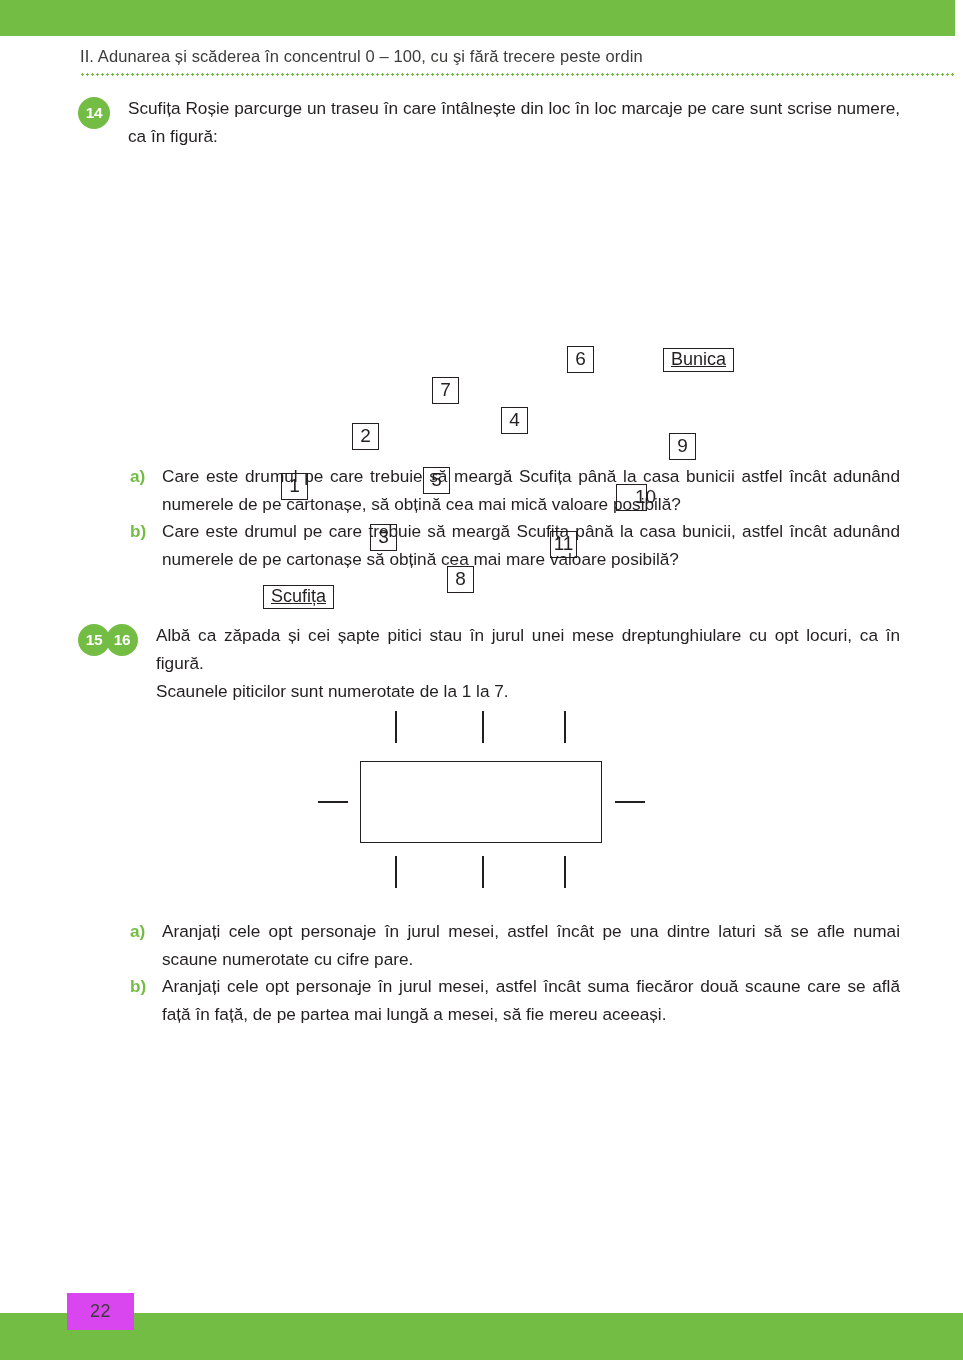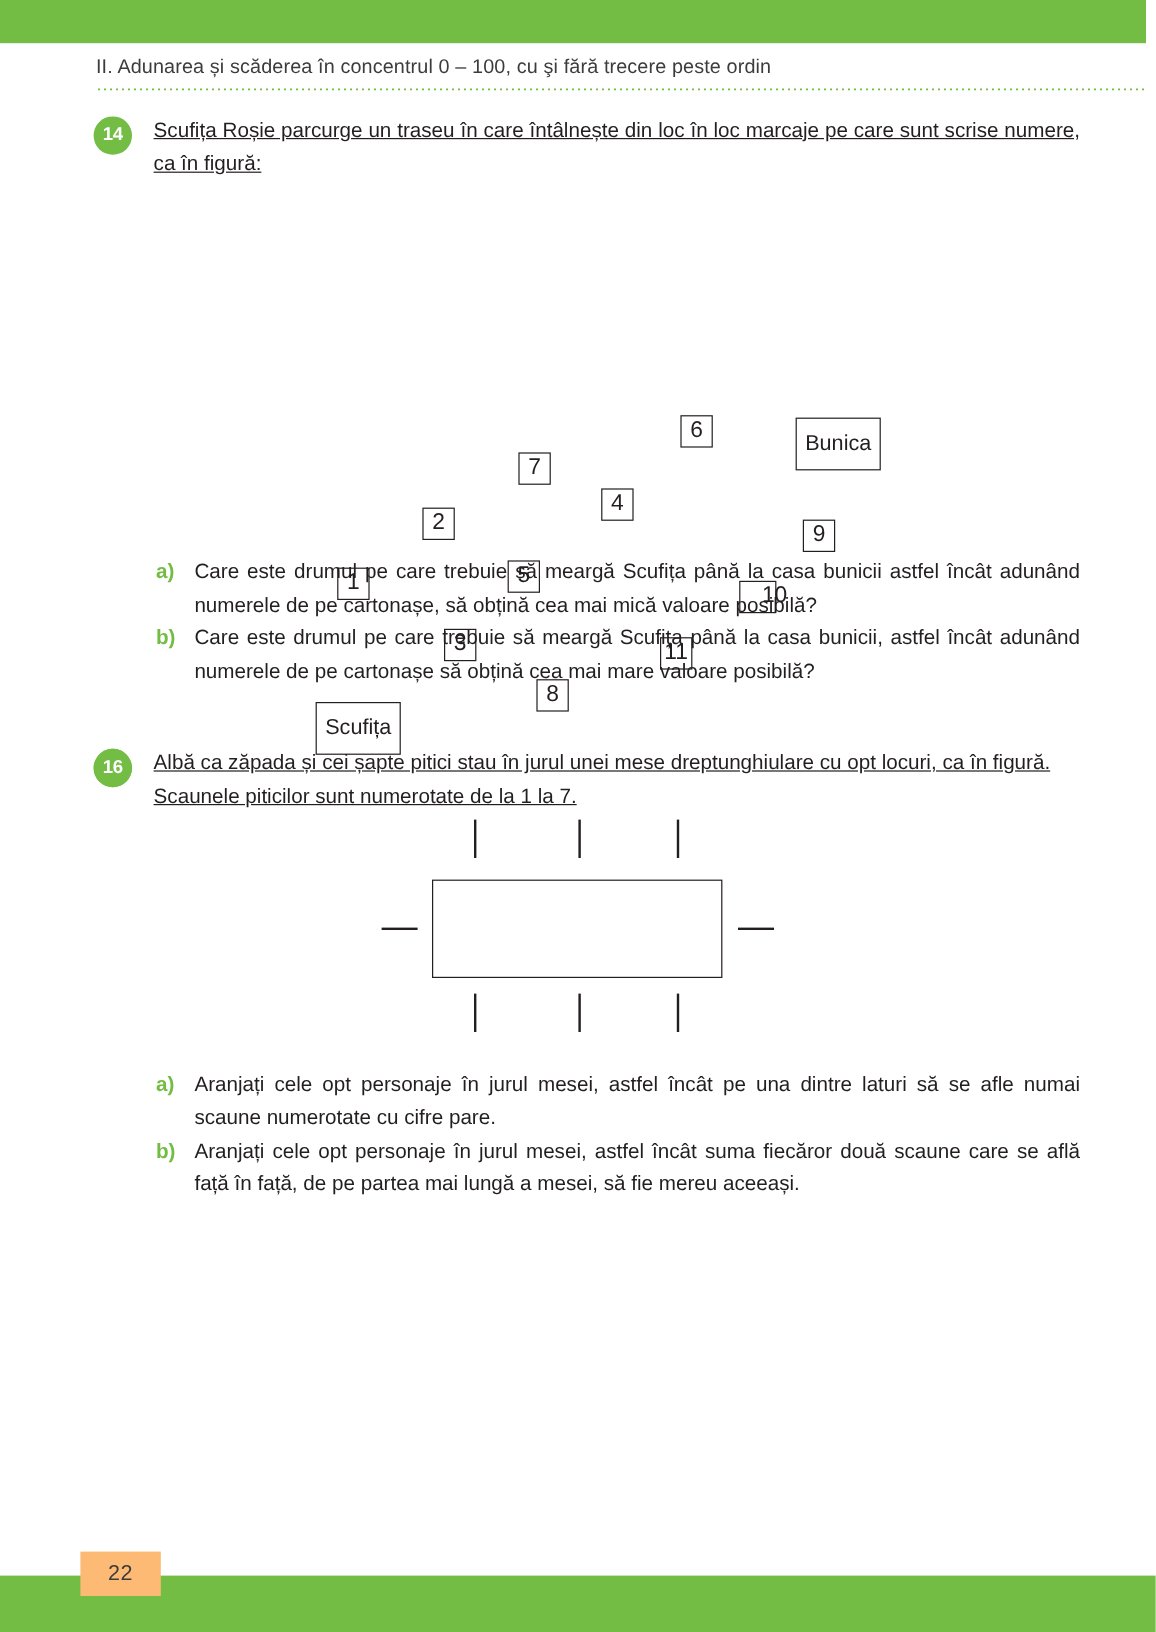--- a/index.html
+++ b/index.html
@@ -32,21 +32,21 @@
     width: 963px;
     height: 47px;
     background: #73bd45;
   }
   .page-number-notch {
     position: absolute;
     left: 67px;
     bottom: 30px;
     width: 67px;
     height: 37px;
-    background: #fdba74;
+    background: #d946ef;
     display: flex;
     align-items: center;
     justify-content: center;
     font-size: 18px;
     color: #3c3c3b;
     letter-spacing: 0.5px;
   }
 
   
   .chapter-header {
@@ -74,21 +74,20 @@
     left: 0;
     top: 95px;
     width: 963px;
   }
 
   .exercise {
     position: relative;
     padding-left: 128px;
     padding-right: 63px;
     margin-bottom: 0;
-    text-decoration: underline;
   }
   .ex-badge {
     position: absolute;
     left: 78px;
     top: 2px;
     width: 32px;
     height: 32px;
     border-radius: 50%;
     background: #73bd45;
     color: #ffffff;
@@ -152,23 +151,24 @@
     padding-bottom: 2px;
   }
   .card.num {
     width: 27px;
     height: 27px;
   }
   .card.num.wide {
     width: 31px;
   }
   .card.label {
-    height: 44px;
+    height: 24px;
     padding: 1px 7px 2px 7px;
     font-size: 18px;
+    text-decoration: underline;
   }
 
   
   .table-figure {
     position: relative;
     width: 963px;
     height: 190px;
   }
   .table-rect {
     position: absolute;
@@ -234,21 +234,21 @@
     <div class="subq">
       <span class="subq-marker">b)</span>
       <span>Care este drumul pe care trebuie să meargă Scufița până la casa bunicii, astfel încât adunând numerele de pe cartonașe să obțină cea mai mare valoare posibilă?</span>
     </div>
   </div>
 
   <div class="exercise" style="margin-top:48px;">
     <div class="ex-badge">15</div>
   </div>
 
-  <div class="exercise" style="margin-top:38px;">
+  <div class="exercise" style="margin-top:38px;margin-left:28px;">
     <div class="ex-badge">16</div>
     <div class="ex-text">Albă ca zăpada și cei șapte pitici stau în jurul unei mese dreptunghiulare cu opt locuri, ca în figură.</div>
     <div class="ex-text no-justify">Scaunele piticilor sunt numerotate de la 1 la 7.</div>
   </div>
 
   <div class="table-figure">
     <div class="table-rect"></div>
     <div class="seat-v" style="left:395px; top:5px;"></div>
     <div class="seat-v" style="left:482px; top:5px;"></div>
     <div class="seat-v" style="left:564px; top:5px;"></div>

